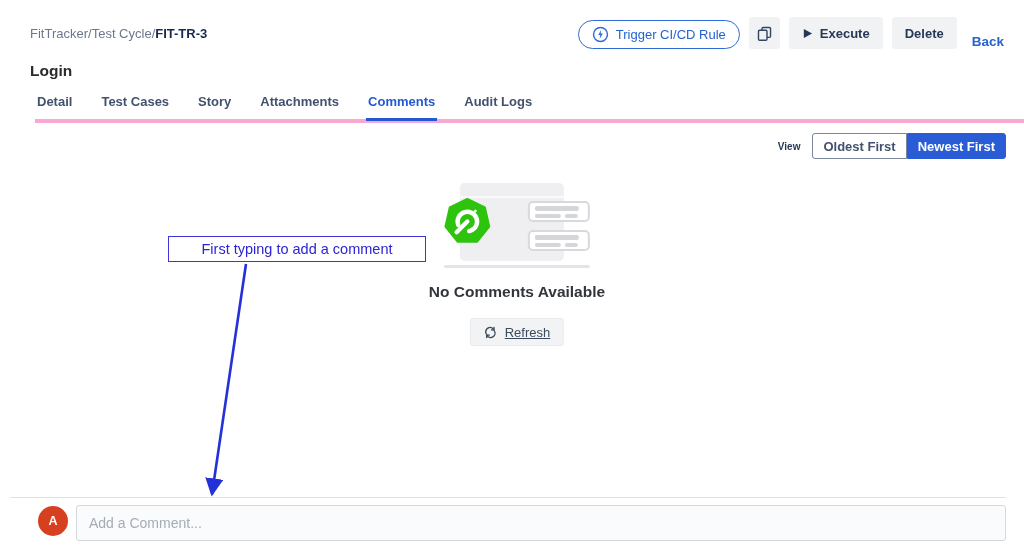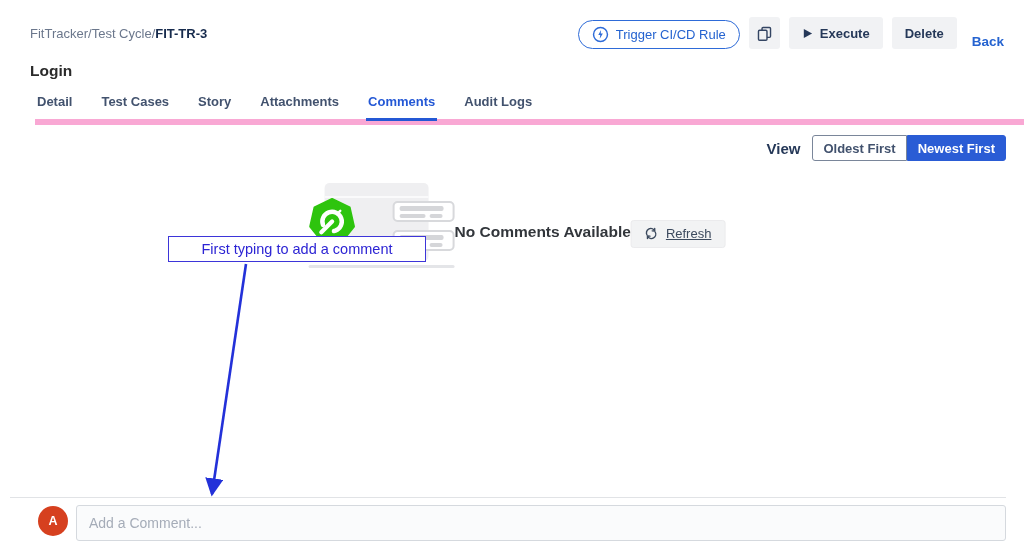--- a/index.html
+++ b/index.html
@@ -34,55 +34,55 @@
     padding: 0 13px; height: 32px; cursor: pointer;
     font-family: "Liberation Sans", sans-serif;
   }
   .btn-icon-only { width: 31px; padding: 0; justify-content: center; }
   .link-back { color: #2563d0; font-size: 13.5px; font-weight: 600; cursor: pointer; margin-left: 6px; }
 
   
   .page-title { margin: 12px 0 0 30px; font-size: 15.5px; font-weight: bold; color: #2b2b2b; }
   .tabs {
     display: flex; gap: 25px; margin: 14px 0 0 35px;
-    border-bottom: 6px solid #f9a8d4; padding-right: 20px;
+    border-bottom: 4px solid #f9a8d4; padding-right: 20px;
   }
   .tab {
     font-size: 13px; font-weight: 600; color: #42526e;
     padding: 0 2px 9px 2px; cursor: pointer; position: relative; margin-bottom: -2px;
     border-bottom: 3px solid transparent;
   }
   .tab.active { color: #2458d5; border-bottom-color: #2458d5; }
 
   
   .view-row {
     display: flex; justify-content: flex-end; align-items: center;
     gap: 12px; padding: 10px 18px 0 0;
   }
-  .view-label { font-size: 15px; color: #253858; font-weight: 600; }
+  .view-label { font-size: 10px; color: #253858; font-weight: 600; }
   .toggle-group { display: flex; }
   .toggle-btn {
     font-size: 13px; font-weight: 600; padding: 4px 10px; cursor: pointer;
     height: 26px; display: flex; align-items: center;
     font-family: "Liberation Sans", sans-serif;
   }
   .toggle-off {
     background: #fff; color: #42526e; border: 1px solid #7a869a;
     border-radius: 3px 0 0 3px;
   }
   .toggle-on {
     background: #2a5cd5; color: #fff; border: 1px solid #2a5cd5;
     border-radius: 0 3px 3px 0;
   }
 
   
   .empty-state {
     position: absolute; top: 181px; left: 50%; transform: translateX(-50%);
     margin-left: 5px;
-    display: flex; flex-direction: row; align-items: center;
+    display: flex; flex-direction: column; align-items: center;
   }
   .illustration { position: relative; width: 146px; height: 88px; }
   .illu-card {
     position: absolute; left: 16px; top: 2px; width: 104px; height: 78px;
     background: #efeff1; border-radius: 5px;
   }
   .illu-card-line { position: absolute; left: 0; top: 13px; width: 100%; height: 2px; background: #fafafb; }
   .illu-ground { position: absolute; left: 0; top: 84px; width: 146px; height: 2.5px; background: #e4e5e8; border-radius: 2px; }
   .illu-chip {
     position: absolute; left: 84px; width: 62px; height: 21px;

